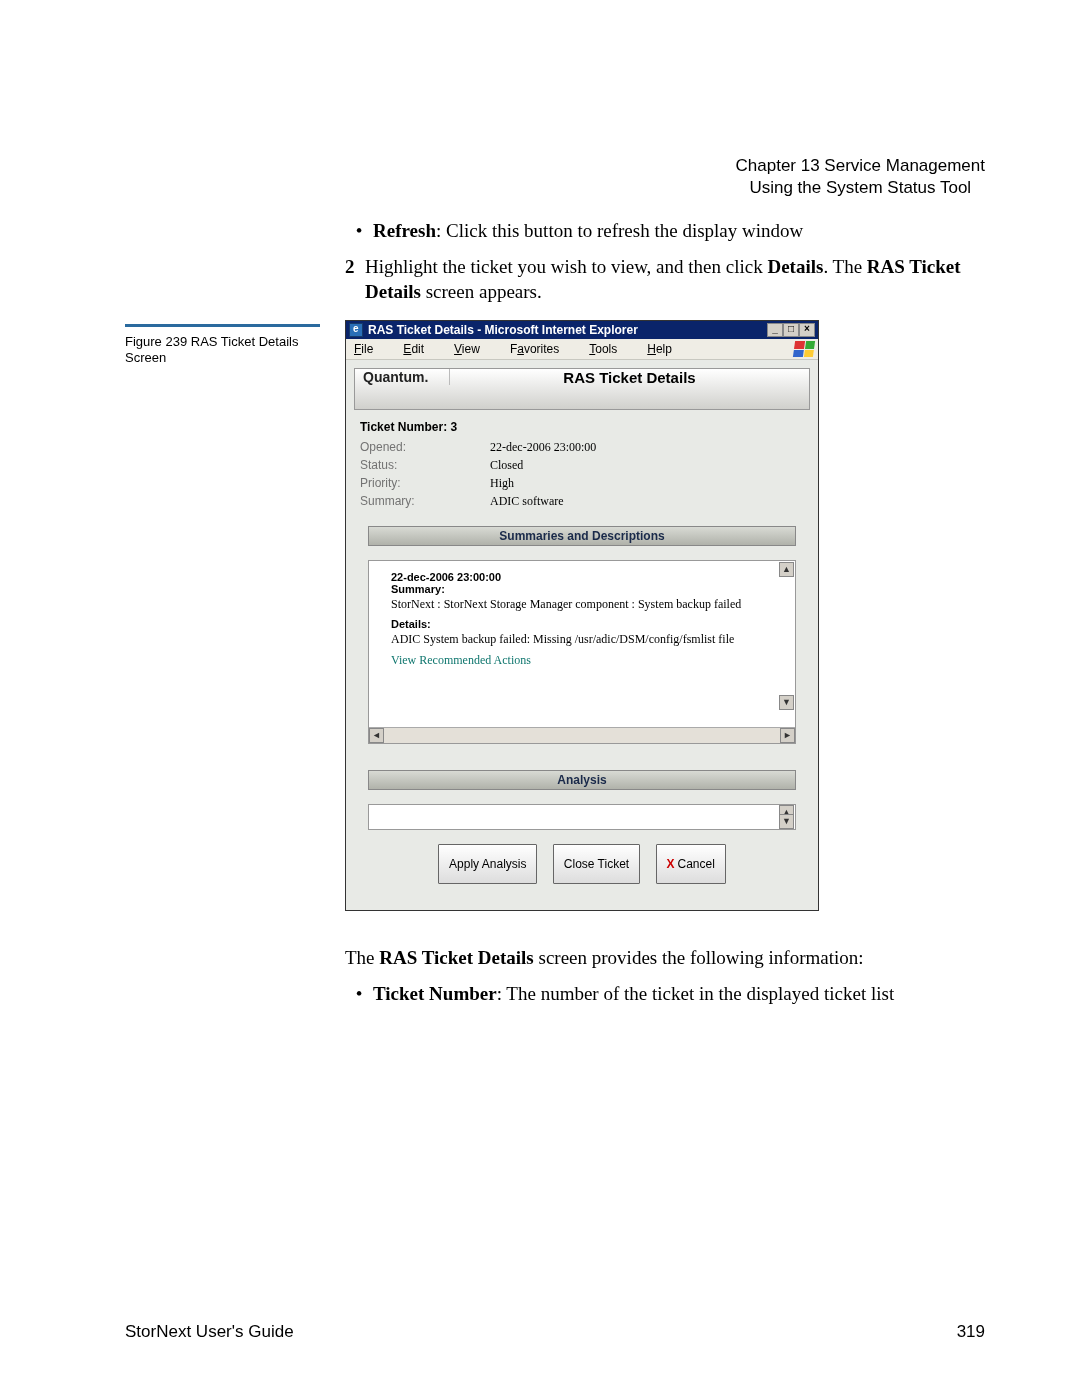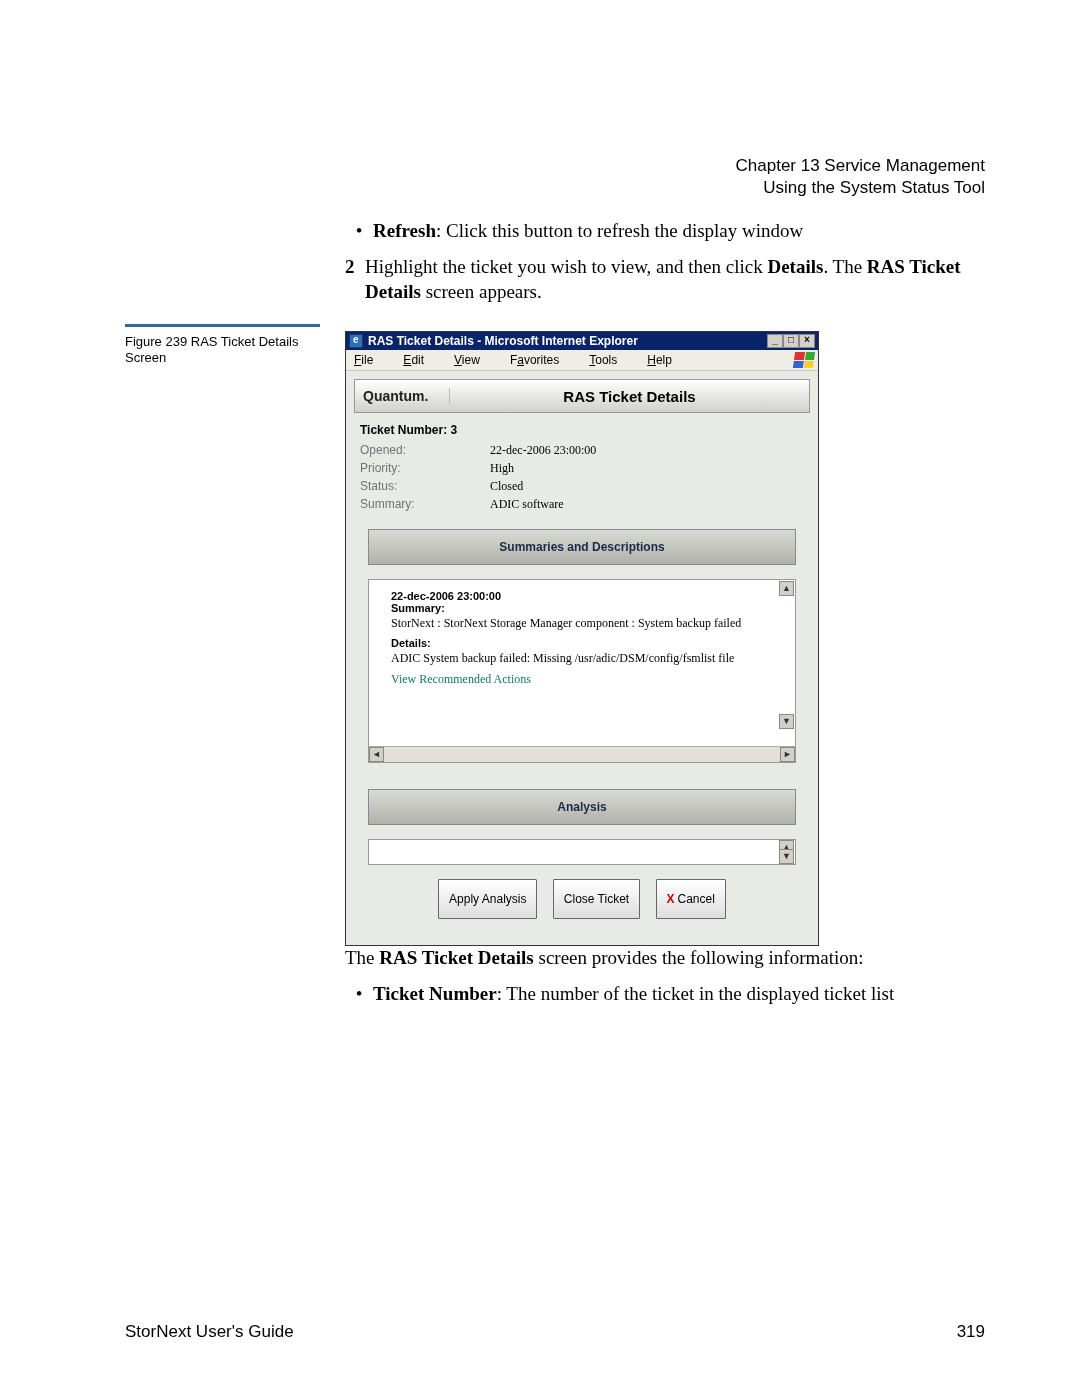--- a/index.html
+++ b/index.html
@@ -13,21 +13,21 @@
   }
   .page {
     position: absolute;
     left: 0; top: 0; right: 0; bottom: 0;
     padding: 155px 95px 0 125px;
   }
   .header-right {
     position: absolute;
     right: 95px;
     top: 155px;
-    text-align: right;
+    text-align: center;
     font-family: Arial, Helvetica, sans-serif;
     font-size: 17px;
     line-height: 1.3;
   }
   .body-text {
     position: absolute;
     left: 345px;
     right: 95px;
     top: 218px;
     font-size: 19px;
@@ -52,21 +52,21 @@
     top: 334px;
     width: 195px;
     font-family: Arial, Helvetica, sans-serif;
     font-size: 13px;
     line-height: 1.25;
   }
   
   .win {
     position: absolute;
     left: 345px;
-    top: 331px;
+    top: 320px;
     width: 474px;
     border: 1px solid #333;
     font-family: Tahoma, Arial, sans-serif;
     font-size: 12px;
     background: #e8eae6;
   }
   .titlebar {
     background: linear-gradient(#0a246a,#0a246a);
     color: #fff;
     display: flex;
@@ -124,24 +124,24 @@
     gap: 1px;
     transform: skewX(-8deg);
   }
   .win-logo span:nth-child(1){background:#d33;}
   .win-logo span:nth-child(2){background:#3a3;}
   .win-logo span:nth-child(3){background:#36c;}
   .win-logo span:nth-child(4){background:#fc3;}
   .app-body { padding: 8px; }
   .header-band {
     display: flex;
-    align-items: center;
+    align-items: flex-start;
     border: 1px solid #999;
     background: linear-gradient(#fff,#d0d0cc);
-    height: 34px;
+    height: 42px;
   }
   .brand-cell {
     flex: 0 0 95px;
     display: flex;
     align-items: center;
     padding: 0 8px;
     font-family: Arial, sans-serif;
     font-weight: bold;
     font-size: 14px;
     color: #222;
@@ -162,21 +162,21 @@
   .kv-label { width: 130px; color: #737373; font-family: Tahoma, sans-serif; }
   .kv-val { font-family: Georgia, serif; }
   .section-bar {
     margin: 8px 14px 14px 14px;
     background: linear-gradient(#d8dad4,#b0b2aa);
     border: 1px solid #888;
     text-align: center;
     font-weight: bold;
     font-family: Arial, sans-serif;
     font-size: 12px;
-    padding: 10px 0;
+    padding: 2px 0;
     color: #1a2a4a;
   }
   .scroll-pane {
     margin: 14px 14px 0 14px;
     border: 1px solid #999;
     background: #fff;
     position: relative;
     height: 184px;
     display: flex;
     flex-direction: column;
@@ -326,26 +326,26 @@
         <div class="page-title-cell">RAS Ticket Details</div>
       </div>
 
       <div class="info-block">
         <div class="ticket-num">Ticket Number: 3</div>
         <div class="kv">
             <div class="kv-label">Opened:</div>
             <div class="kv-val">22-dec-2006 23:00:00</div>
           </div>
         <div class="kv">
+            <div class="kv-label">Status:</div>
+            <div class="kv-val">Closed</div>
+          </div>
+        <div class="kv">
             <div class="kv-label">Priority:</div>
             <div class="kv-val">High</div>
-          </div>
-        <div class="kv">
-            <div class="kv-label">Status:</div>
-            <div class="kv-val">Closed</div>
           </div>
         <div class="kv">
             <div class="kv-label">Summary:</div>
             <div class="kv-val">ADIC software</div>
           </div>
       </div>
 
       <div class="section-bar">Summaries and Descriptions</div>
 
       <div class="scroll-pane">

